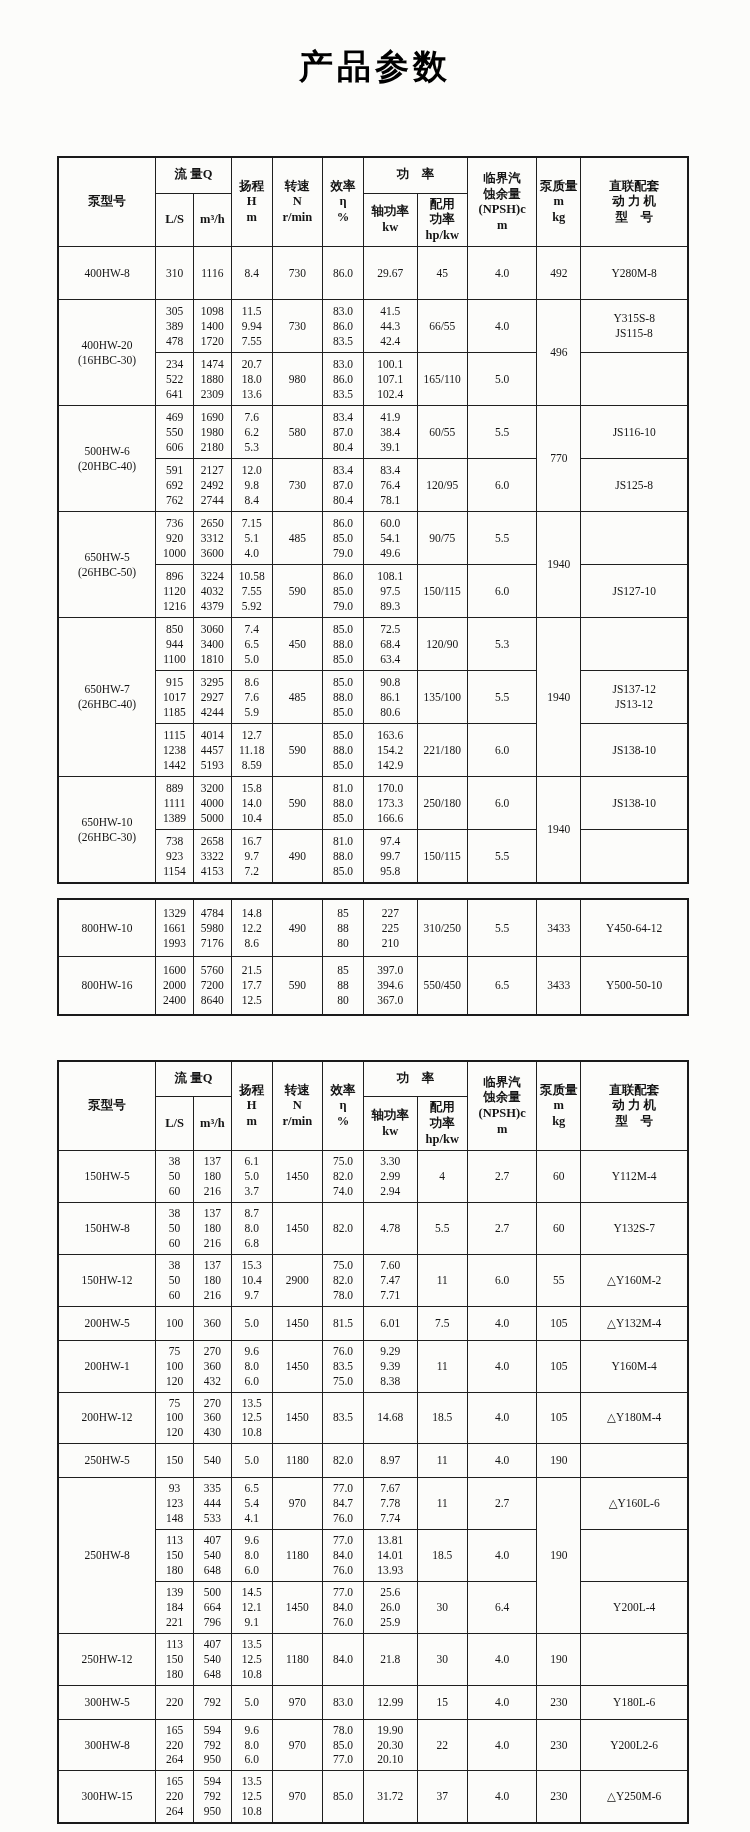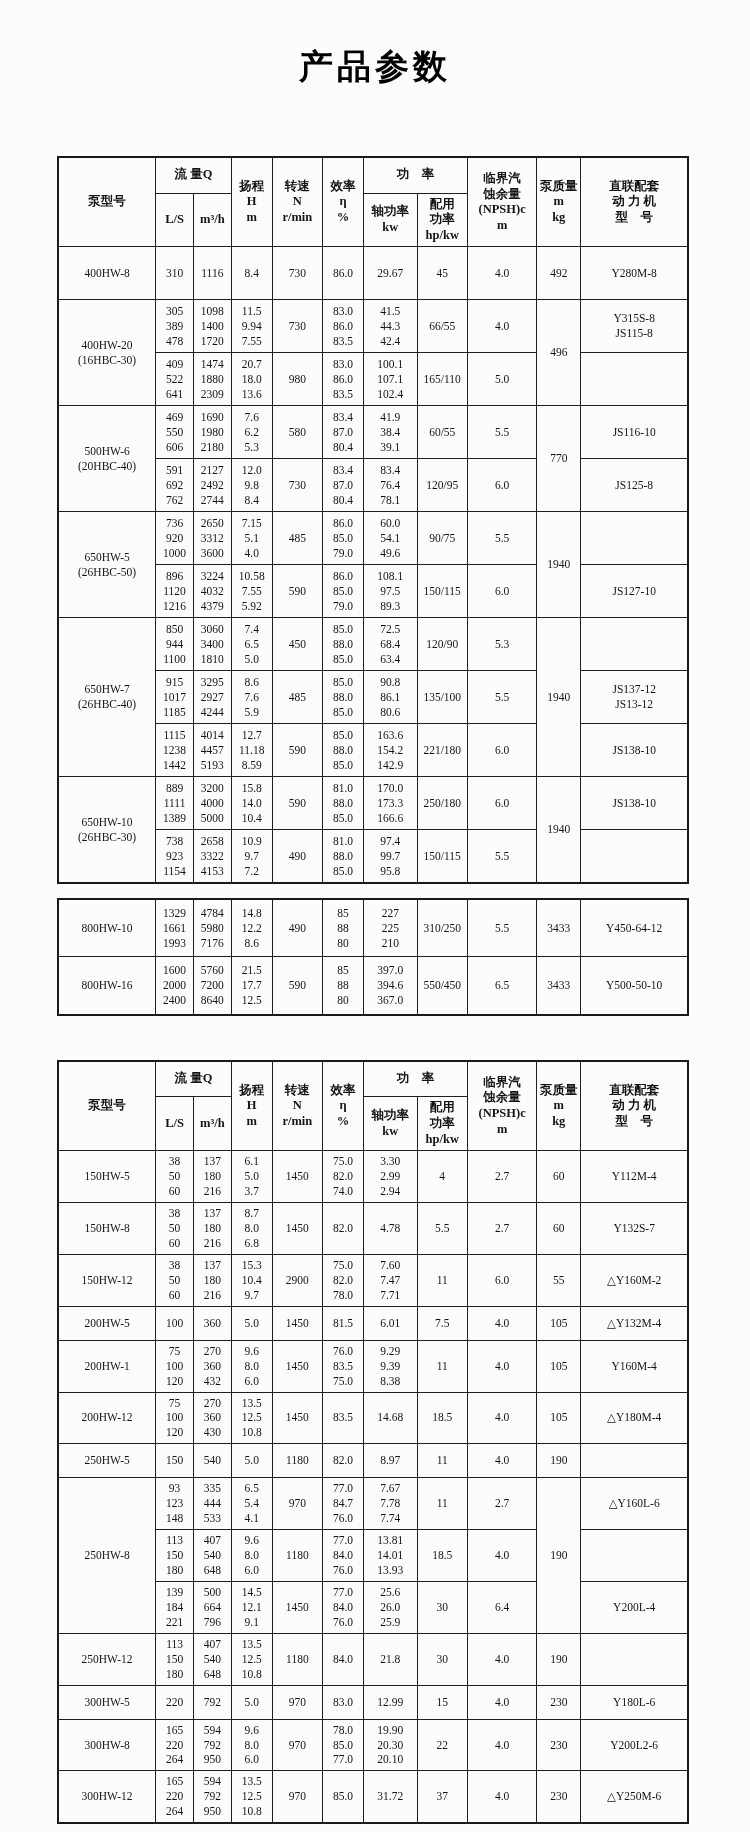--- a/index.html
+++ b/index.html
@@ -118,21 +118,21 @@
             <td class="c-shaft">41.5
 44.3
 42.4</td>
             <td class="c-rated">66/55</td>
             <td class="c-npsh">4.0</td>
             <td rowspan="2" class="c-mass">496</td>
             <td class="c-motor">Y315S-8
 JS115-8</td>
           </tr>
           <tr>
-            <td class="c-ls">409
+            <td class="c-ls">234
 522
 641</td>
             <td class="c-m3h">1474
 1880
 2309</td>
             <td class="c-head">20.7
 18.0
 13.6</td>
             <td class="c-speed">980</td>
             <td class="c-eff">83.0
@@ -326,21 +326,21 @@
             <td rowspan="2" class="c-mass">1940</td>
             <td class="c-motor">JS138-10</td>
           </tr>
           <tr>
             <td class="c-ls">738
 923
 1154</td>
             <td class="c-m3h">2658
 3322
 4153</td>
-            <td class="c-head">10.9
+            <td class="c-head">16.7
 9.7
 7.2</td>
             <td class="c-speed">490</td>
             <td class="c-eff">81.0
 88.0
 85.0</td>
             <td class="c-shaft">97.4
 99.7
 95.8</td>
             <td class="c-rated">150/115</td>
@@ -715,21 +715,21 @@
 77.0</td>
             <td class="c-shaft">19.90
 20.30
 20.10</td>
             <td class="c-rated">22</td>
             <td class="c-npsh">4.0</td>
             <td class="c-mass">230</td>
             <td class="c-motor">Y200L2-6</td>
           </tr>
           <tr>
-            <td class="c-model">300HW-12</td>
+            <td class="c-model">300HW-15</td>
             <td class="c-ls">165
 220
 264</td>
             <td class="c-m3h">594
 792
 950</td>
             <td class="c-head">13.5
 12.5
 10.8</td>
             <td class="c-speed">970</td>

